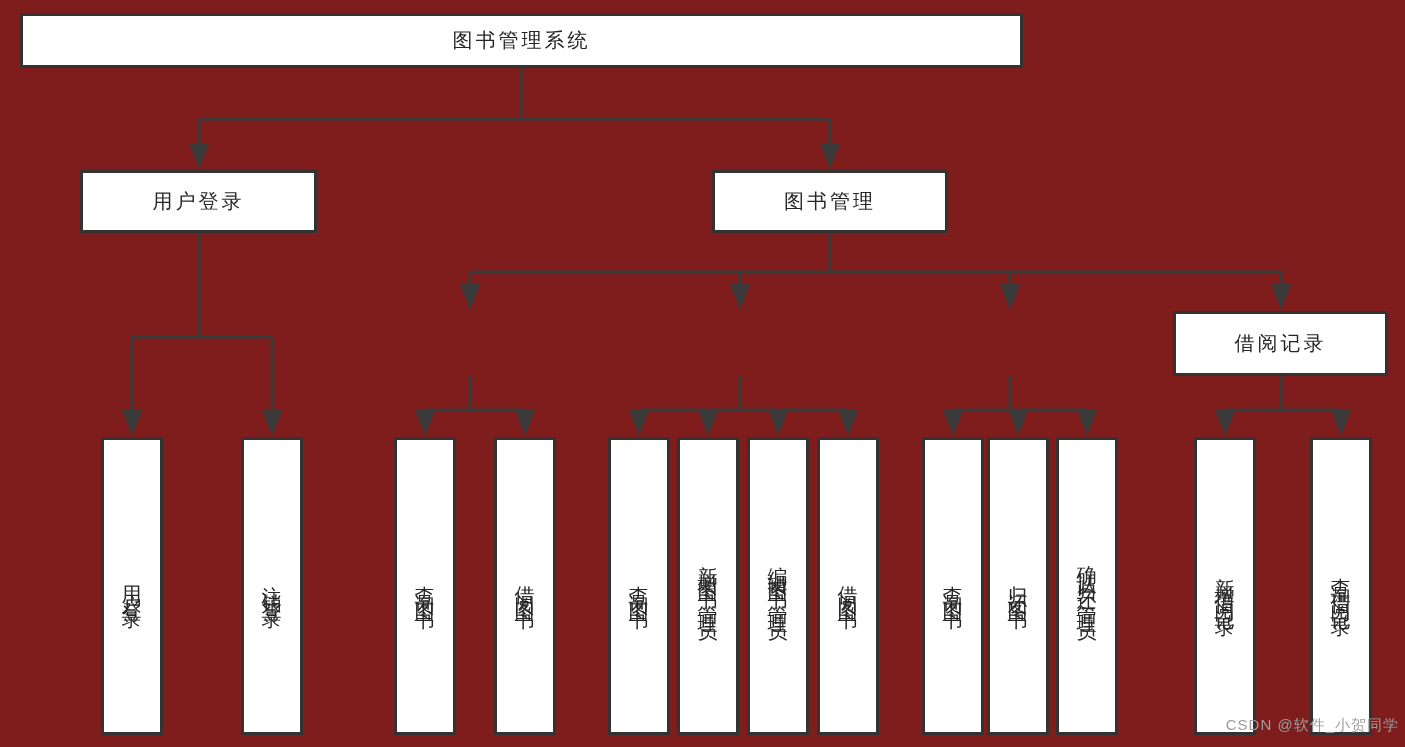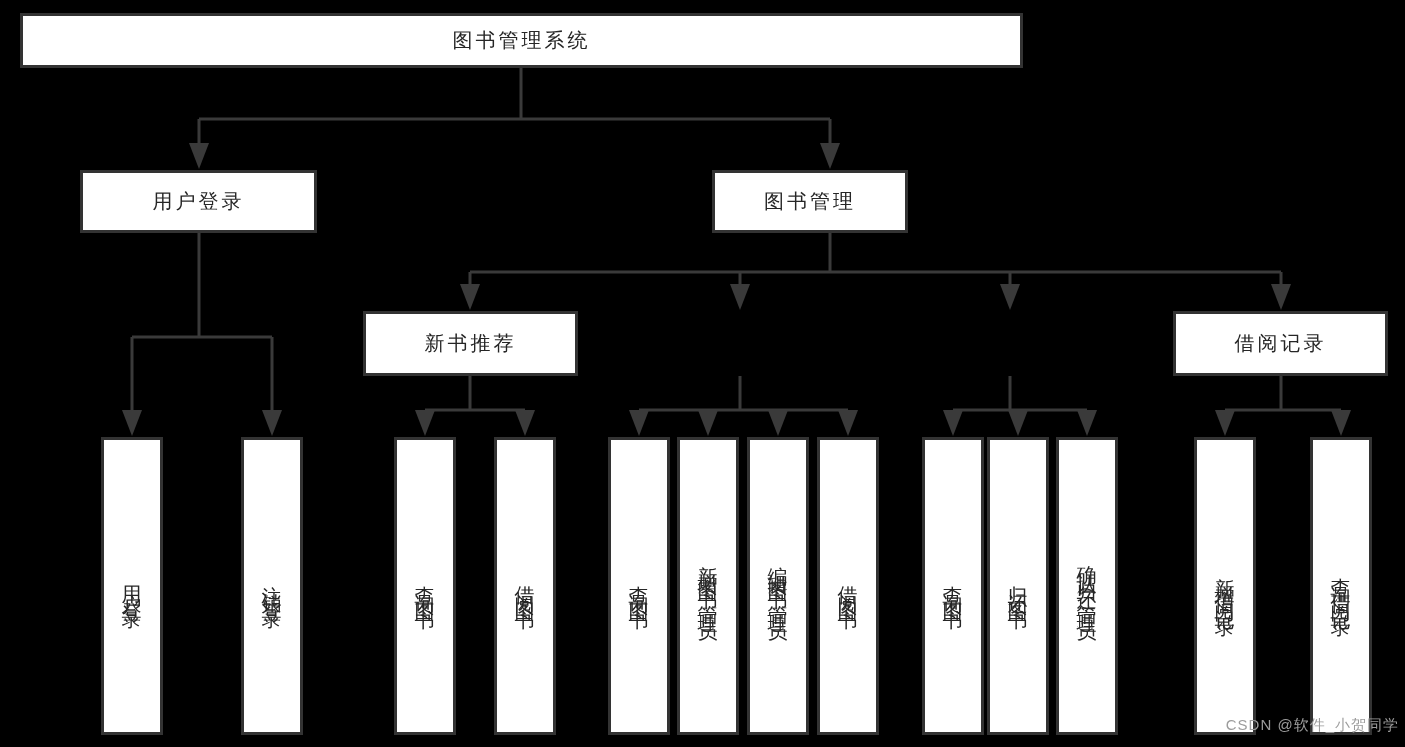--- a/index.html
+++ b/index.html
@@ -1,19 +1,19 @@
 <!DOCTYPE html>
 <html><head>
 <meta charset="utf-8">
 <style>
   html,body{margin:0;padding:0;background:#fff;}
   .canvas{
     position:relative;
     width:1405px;height:747px;
-    background:#000000;
+    background:#7f1d1d;
     font-family:"Liberation Sans","DejaVu Sans",sans-serif;
     overflow:hidden;
   }
   svg.wires{position:absolute;left:0;top:0;z-index:1;}
   .node{
     position:absolute;
     box-sizing:border-box;
     border:3px solid #333333;
     background:#ffffff;
     display:flex;
@@ -84,23 +84,22 @@
     <use href="#ah" x="953" y="436"></use>
     <use href="#ah" x="1018" y="436"></use>
     <use href="#ah" x="1087" y="436"></use>
     <use href="#ah" x="1225" y="436"></use>
     <use href="#ah" x="1341" y="436"></use>
   </svg>
 
   <div class="node h-node" style="left:20px;top:13px;width:1003px;height:55px;">图书管理系统</div>
 
   <div class="node h-node" style="left:80px;top:170px;width:237px;height:63px;">用户登录</div>
-  <div class="node h-node" style="left:712px;top:170px;width:196px;height:63px;">图书管理</div>
+  <div class="node h-node" style="left:712px;top:170px;width:236px;height:63px;">图书管理</div>
 
-  <div class="node h-node" style="left:363px;top:311px;width:215px;height:65px;">新书推荐</div>
   <div class="node h-node" style="left:1173px;top:311px;width:215px;height:65px;">借阅记录</div>
 
   <div class="node v-node" style="left:101px;top:437px;width:62px;height:298px;">
     <span>用户登录</span>
   </div>
   <div class="node v-node" style="left:241px;top:437px;width:62px;height:298px;">
     <span>注销登录</span>
   </div>
 
   <div class="node v-node" style="left:394px;top:437px;width:62px;height:298px;">

